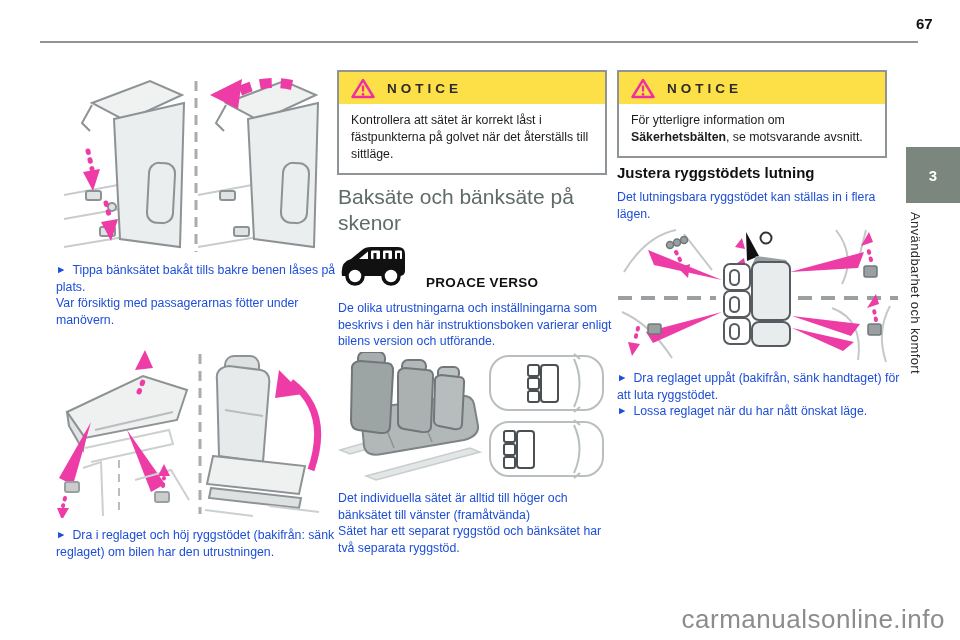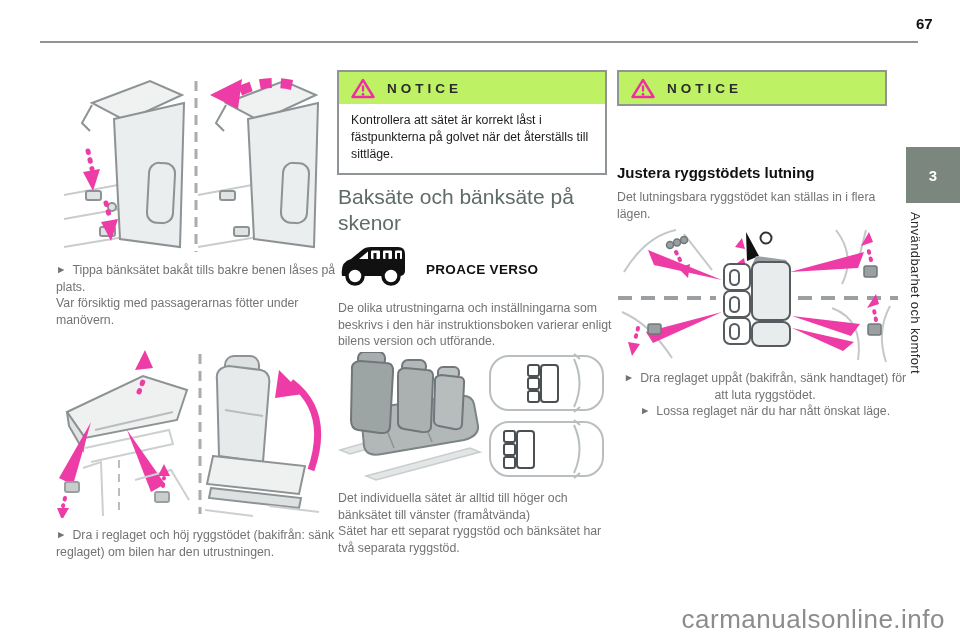--- a/index.html
+++ b/index.html
@@ -8,36 +8,36 @@
     background:#ffffff;
     font-family:"Liberation Sans", sans-serif;
     color:#1c1c1c;
     position:relative;
     overflow:hidden;
   }
   .abs { position:absolute; }
   .top-rule { left:40px; top:41px; width:878px; height:2px; background:#8f9496; }
   .page-number { left:916px; top:15px; font-size:15px; font-weight:bold; color:#111; }
 
-  .txt { font-size:12.3px; line-height:16.5px; color:#737373; }
+  .txt { font-size:12.3px; line-height:16.5px; color:#1d4ed8; }
   .bullet-item { }
   .bullet-glyph { font-size:10.5px; margin-right:6px; position:relative; top:-1px; }
 
   .notice { border:2px solid #8f9496; background:#fff; }
   .notice-header {
-    height:32px; background:#bef264;
+    height:32px; background:#fde047;
     display:flex; align-items:center; gap:12px; padding-left:12px;
   }
   .notice-title { font-size:13.5px; font-weight:600; letter-spacing:4px; color:#2b2b2b; }
   .notice-body { padding:8px 12px 10px; font-size:12.3px; line-height:17px; }
 
   .section-heading { font-size:21px; line-height:26px; font-weight:400; color:#5f6b67; }
   .sub-heading { font-size:15px; line-height:21px; font-weight:700; color:#101010; }
 
-  .model-row { display:flex; align-items:center; gap:16px; }
+  .model-row { display:flex; align-items:flex-end; gap:16px; }
   .model-label { font-size:13.5px; font-weight:700; color:#111; margin-top:7px; letter-spacing:0.3px; }
 
   .chapter-tab {
     left:906px; top:147px; width:54px; height:56px;
     background:#7b867f; color:#ffffff;
     display:flex; align-items:center; justify-content:center;
     font-size:15px; font-weight:bold;
   }
   .vertical-title {
     left:908px; top:212px; height:330px;
@@ -241,20 +241,21 @@
 
 <div class="abs notice" style="left:617px; top:70px; width:270px;">
   <div class="notice-header">
     <svg width="24" height="21" viewBox="0 0 24 21">
       <path d="M12 2 L22.5 19 L1.5 19 Z" fill="none" stroke="#ef2fa0" stroke-width="2.4" stroke-linejoin="round"></path>
       <line x1="12" y1="7.5" x2="12" y2="13.5" stroke="#ef2fa0" stroke-width="2.2"></line>
       <circle cx="12" cy="16.4" r="1.4" fill="#ef2fa0"></circle>
     </svg>
     <span class="notice-title">NOTICE</span>
   </div>
+  <div class="notice-body"><span>För ytterligre information om </span><b>Säkerhetsbälten</b><span>, se motsvarande avsnitt.</span></div>
 </div>
 
 <div class="abs sub-heading" style="left:617px; top:162px; width:280px;">Justera ryggstödets lutning</div>
 
 <div class="abs txt" style="left:617px; top:189px; width:278px;">Det lutningsbara ryggstödet kan ställas in i flera lägen.</div>
 
 <svg class="illus" style="left:618px; top:228px;" width="280" height="135" viewBox="0 0 280 135">
 
   <g stroke="#c4c8c9" fill="none" stroke-width="2">
     <path d="M6 44 Q28 8 58 2"></path>
@@ -309,21 +310,21 @@
     <path d="M60 40 L72 36 L70 50 Z" fill="#ee3ca6"></path>
     <line x1="20" y1="100" x2="17" y2="112" stroke="#ee3ca6" stroke-width="4" stroke-dasharray="1.5 6" stroke-linecap="round"></line>
     <path d="M10 114 L22 116 L14 128 Z" fill="#ee3ca6"></path>
     <line x1="253" y1="32" x2="250" y2="20" stroke="#ee3ca6" stroke-width="4" stroke-dasharray="1.5 6" stroke-linecap="round"></line>
     <path d="M243 18 L255 14 L251 4 Z" fill="#ee3ca6"></path>
     <line x1="258" y1="92" x2="256" y2="82" stroke="#ee3ca6" stroke-width="4" stroke-dasharray="1.5 6" stroke-linecap="round"></line>
     <path d="M249 80 L261 76 L258 66 Z" fill="#ee3ca6"></path>
   </g>
 </svg>
 
-<div class="abs txt" style="left:617px; top:370px; width:296px;text-align:center;">
+<div class="abs txt" style="left:617px; top:370px; width:296px;">
   <div class="bullet-item"><span class="bullet-glyph">►</span><span>Dra reglaget uppåt (bakifrån, sänk handtaget) för att luta ryggstödet.</span></div>
   <div class="bullet-item"><span class="bullet-glyph">►</span><span>Lossa reglaget när du har nått önskat läge.</span></div>
 </div>
 
 <div class="abs chapter-tab">3</div>
 <div class="abs vertical-title">Användbarhet och komfort</div>
 
 <a class="abs watermark" href="#">carmanualsonline.info</a>
 
 </body></html>

